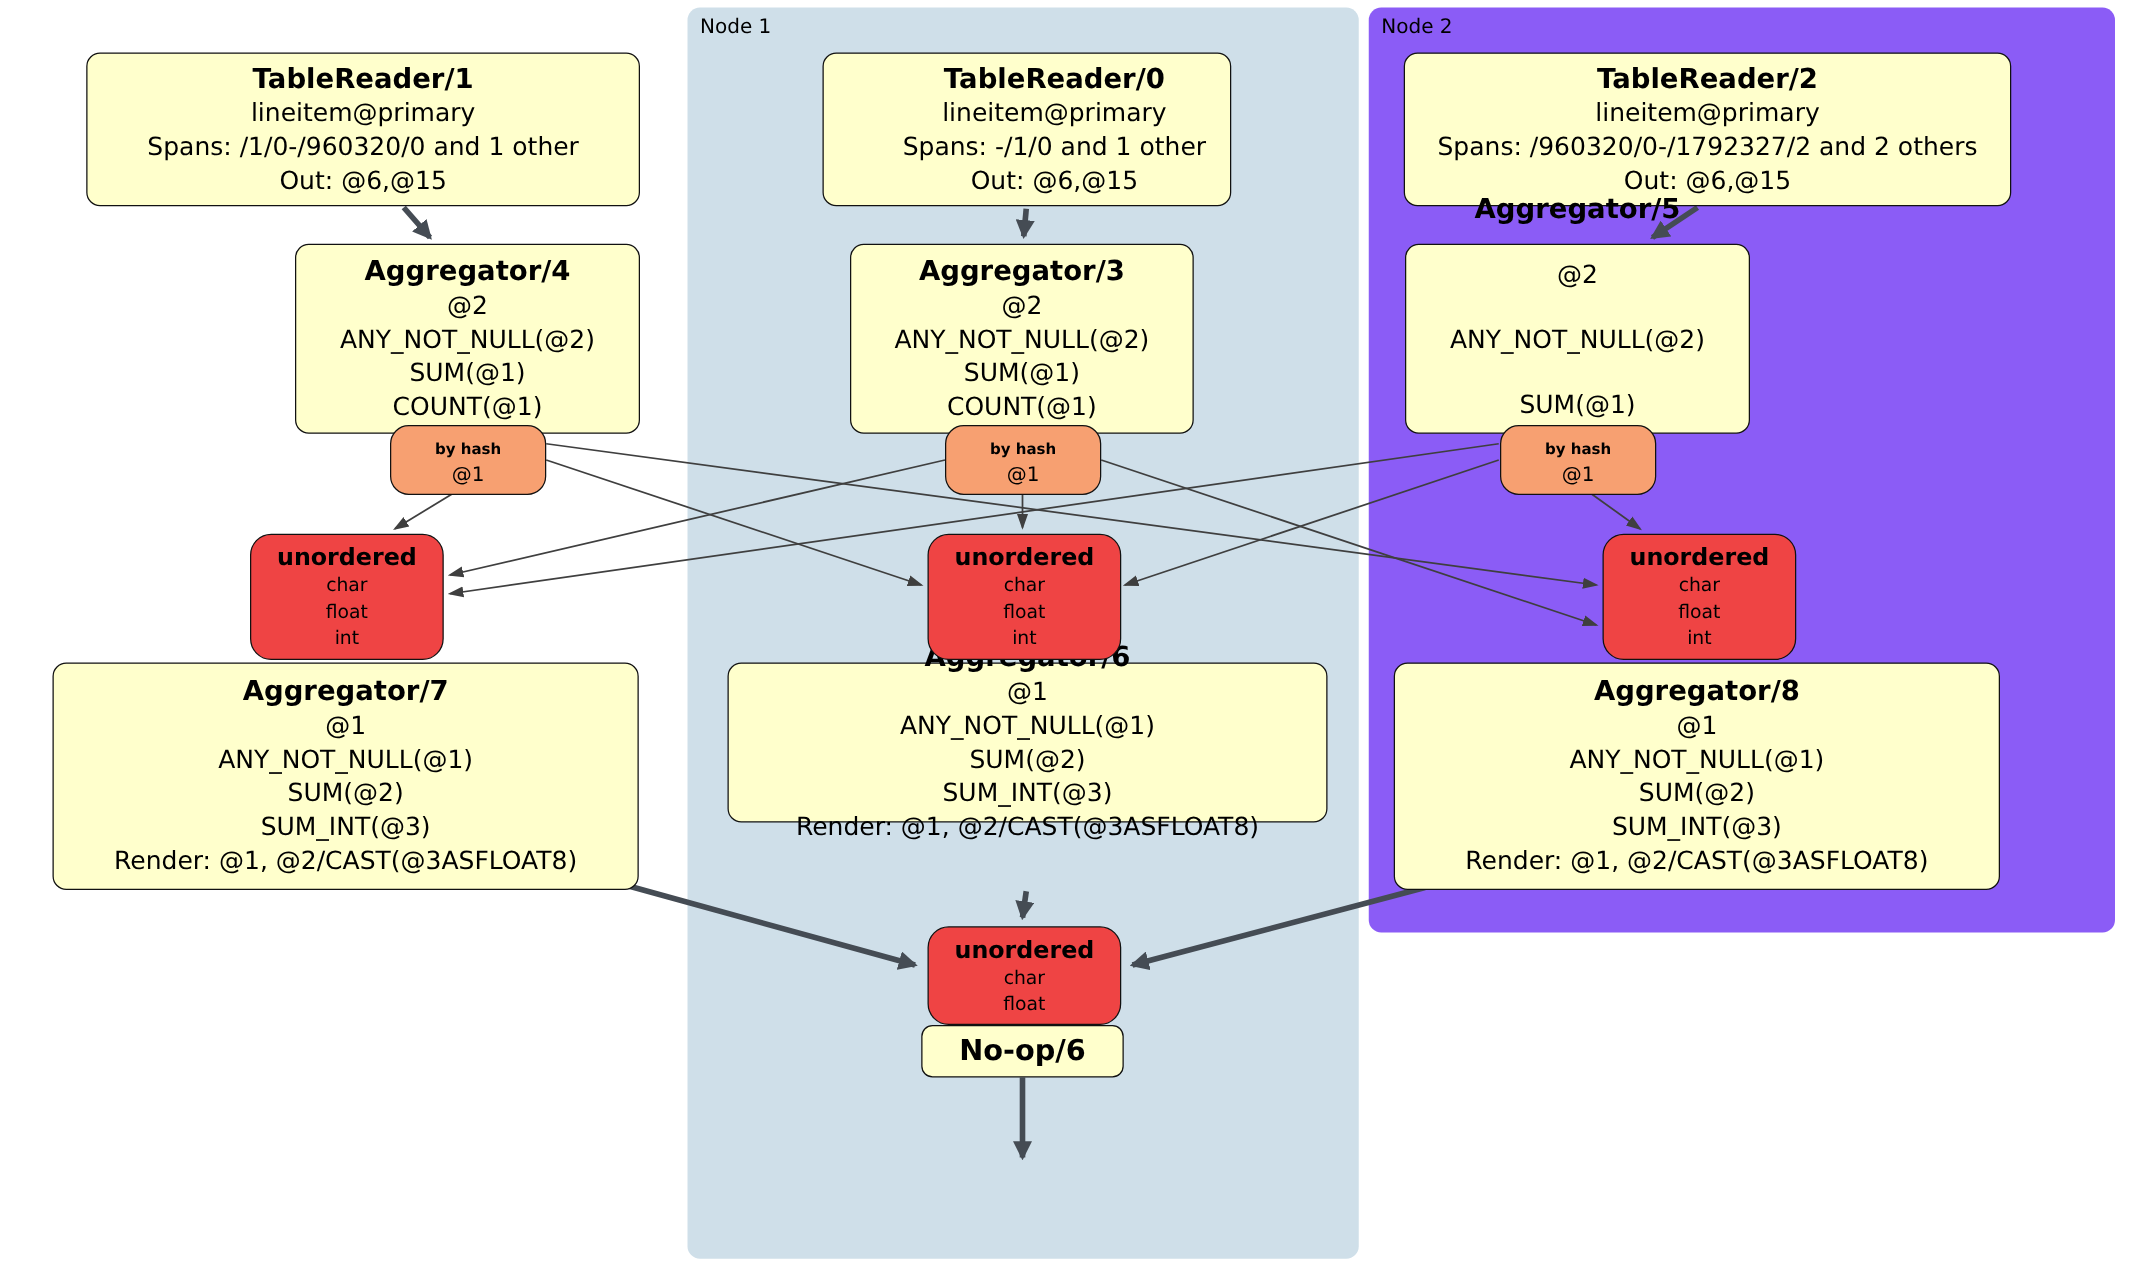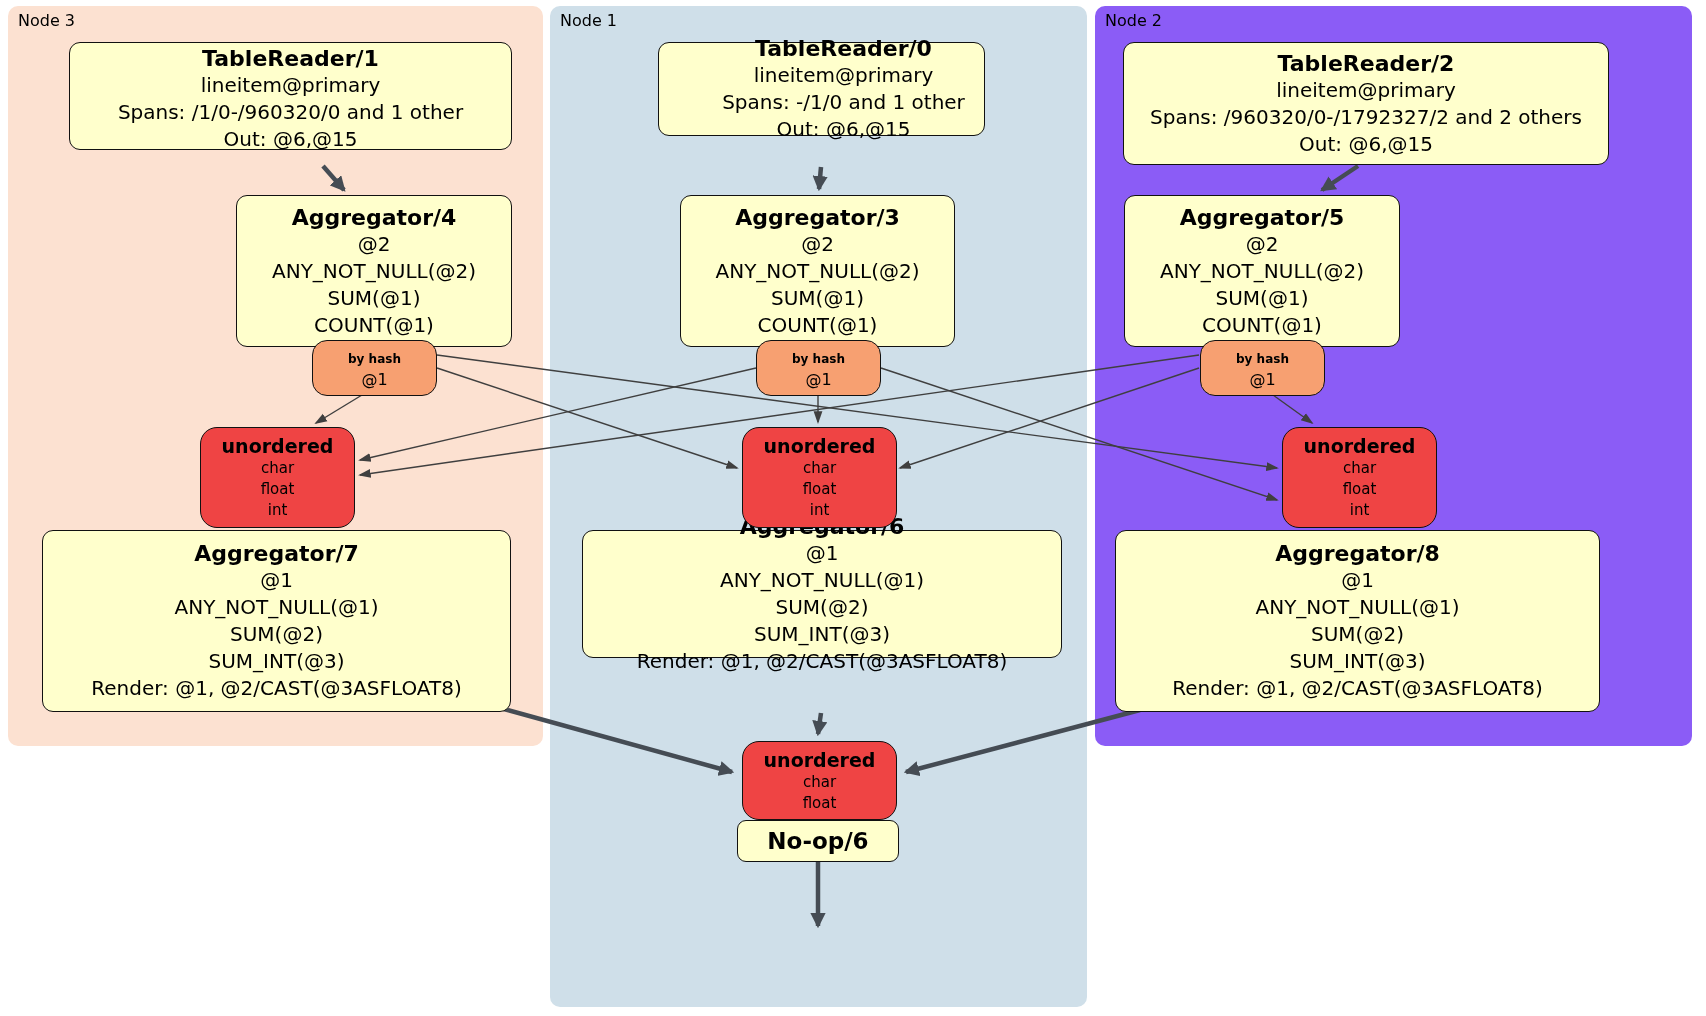--- a/index.html
+++ b/index.html
@@ -35,23 +35,20 @@
     position:absolute;z-index:12;background:#ffffcc;border:1.7px solid #111;
     border-radius:9px;display:flex;justify-content:center;align-items:center;
     box-sizing:border-box;font-weight:bold;font-size:23px;
   }
 </style>
 </head>
 <body>
 
 <div id="stage">
 
-  <div class="panel" style="left:8px;top:6px;width:535px;height:740px;background:#fce1d1;">
-    <div class="panel-label">Node 3</div>
-  </div>
   <div class="panel" style="left:550px;top:6px;width:537px;height:1001px;background:#cfdfe9;">
     <div class="panel-label">Node 1</div>
   </div>
   <div class="panel" style="left:1095px;top:6px;width:597px;height:740px;background:#8b5cf6;">
     <div class="panel-label">Node 2</div>
   </div>
 
   <svg id="edges" width="1706" height="1016" viewBox="0 0 1706 1016">
     <defs>
       <marker id="ah-thick" viewBox="0 0 10 10" refX="8.5" refY="5" markerWidth="3.4" markerHeight="3.4" orient="auto">
@@ -76,21 +73,21 @@
     <line x1="1199" y1="368" x2="900" y2="468" stroke="#3f3f3f" stroke-width="1.4" marker-end="url(#ah-thin)"></line>
     <line x1="1273" y1="395" x2="1312" y2="423" stroke="#3f3f3f" stroke-width="1.4" marker-end="url(#ah-thin)"></line>
 
     <line x1="500" y1="708" x2="732" y2="772" stroke="#454c54" stroke-width="4.5" marker-end="url(#ah-thick)"></line>
     <line x1="821" y1="713" x2="818" y2="734" stroke="#454c54" stroke-width="4.5" marker-end="url(#ah-thick)"></line>
     <line x1="1140" y1="710" x2="906" y2="772" stroke="#454c54" stroke-width="4.5" marker-end="url(#ah-thick)"></line>
 
     <line x1="818" y1="862" x2="818" y2="926" stroke="#454c54" stroke-width="4.5" marker-end="url(#ah-thick)"></line>
   </svg>
 
-  <div class="pbox" style="left:69px;top:42px;width:443px;height:108px;justify-content:space-between;">
+  <div class="pbox" style="left:69px;top:42px;width:443px;height:123px;">
     <div class="title">TableReader/1</div>
     <div class="line">lineitem@primary</div>
     <div class="line">Spans: /1/0-/960320/0 and 1 other</div>
     <div class="line">Out: @6,@15</div>
   </div>
   <div class="pbox" style="left:236px;top:195px;width:276px;height:152px;">
     <div class="title">Aggregator/4</div>
     <div class="line">@2</div>
     <div class="line">ANY_NOT_NULL(@2)</div>
     <div class="line">SUM(@1)</div>
@@ -108,21 +105,21 @@
   </div>
   <div class="pbox" style="left:42px;top:530px;width:469px;height:182px;">
     <div class="title">Aggregator/7</div>
     <div class="line">@1</div>
     <div class="line">ANY_NOT_NULL(@1)</div>
     <div class="line">SUM(@2)</div>
     <div class="line">SUM_INT(@3)</div>
     <div class="line">Render: @1, @2/CAST(@3ASFLOAT8)</div>
   </div>
 
-  <div class="pbox" style="left:658px;top:42px;width:327px;height:94px;padding-left:48px;">
+  <div class="pbox" style="left:658px;top:42px;width:327px;height:123px;padding-left:48px;">
     <div class="title">TableReader/0</div>
     <div class="line">lineitem@primary</div>
     <div class="line">Spans: -/1/0 and 1 other</div>
     <div class="line">Out: @6,@15</div>
   </div>
   <div class="pbox" style="left:680px;top:195px;width:275px;height:152px;">
     <div class="title">Aggregator/3</div>
     <div class="line">@2</div>
     <div class="line">ANY_NOT_NULL(@2)</div>
     <div class="line">SUM(@1)</div>
@@ -146,21 +143,21 @@
     <div class="line">SUM_INT(@3)</div>
     <div class="line">Render: @1, @2/CAST(@3ASFLOAT8)</div>
   </div>
 
   <div class="pbox" style="left:1123px;top:42px;width:486px;height:123px;">
     <div class="title">TableReader/2</div>
     <div class="line">lineitem@primary</div>
     <div class="line">Spans: /960320/0-/1792327/2 and 2 others</div>
     <div class="line">Out: @6,@15</div>
   </div>
-  <div class="pbox" style="left:1124px;top:195px;width:276px;height:152px;">
+  <div class="pbox" style="left:1124px;top:195px;width:276px;height:152px;gap:25px;">
     <div class="title">Aggregator/5</div>
     <div class="line">@2</div>
     <div class="line">ANY_NOT_NULL(@2)</div>
     <div class="line">SUM(@1)</div>
     <div class="line">COUNT(@1)</div>
   </div>
   <div class="router" style="left:1200px;top:340px;width:125px;height:56px;">
     <div class="rtitle">by hash</div>
     <div class="rdetail">@1</div>
   </div>

